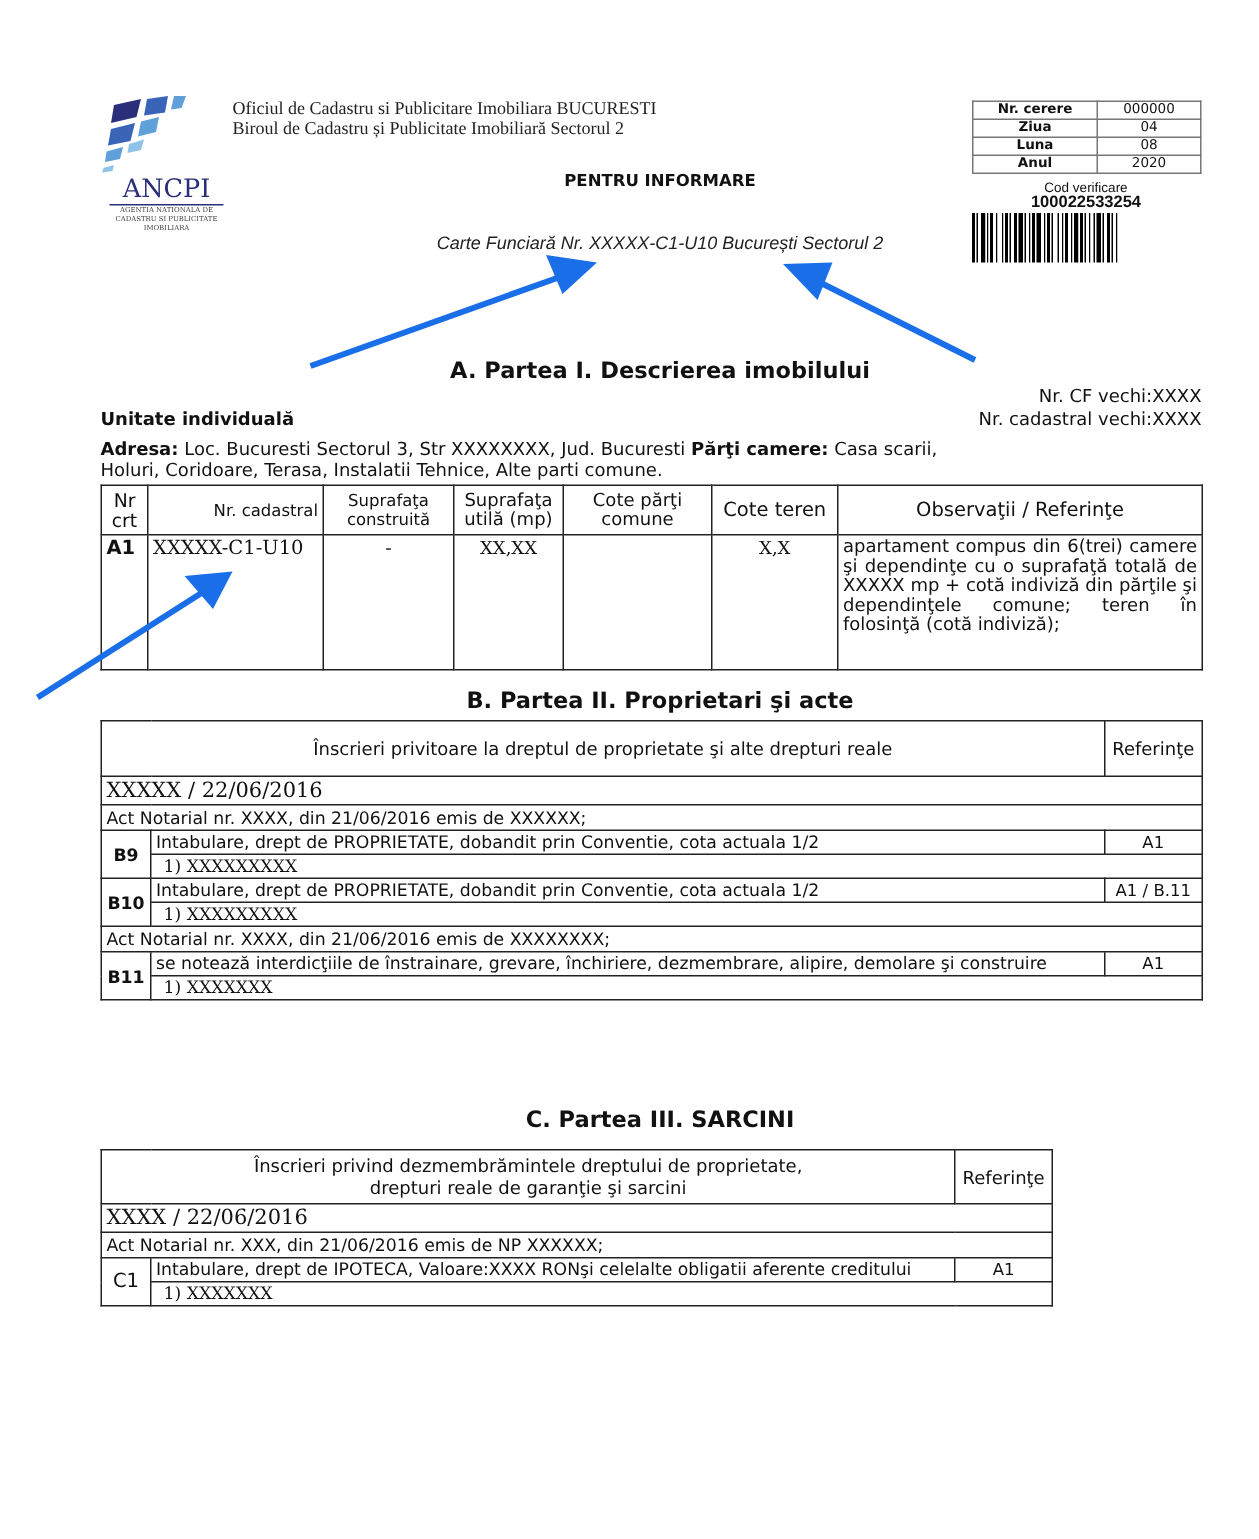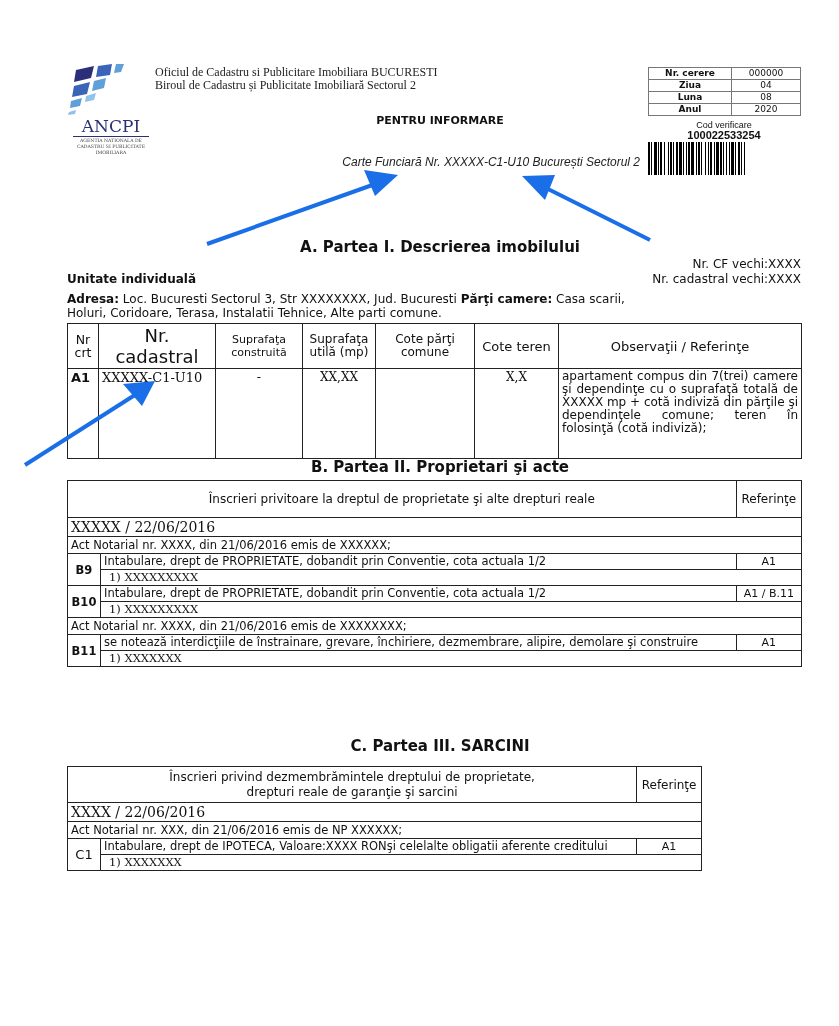--- a/index.html
+++ b/index.html
@@ -8,21 +8,21 @@
 
   
   .logo { left: 66px; top: 64px; width: 90px; height: 100px; }
   .logo-name { position: absolute; left: 0; top: 52px; width: 90px; text-align: center; font-family: "DejaVu Serif", serif; font-size: 17px; color: #2a2f7a; letter-spacing: 0px; }
   .logo-name::after { content: ""; display: block; width: 76px; height: 1px; background: #2a2f7a; margin: 0 auto; }
   .logo-sub { position: absolute; left: 0; top: 74px; width: 90px; text-align: center; font-family: "DejaVu Serif", serif; font-size: 4.6px; line-height: 6px; color: #444; }
   .office { left: 155px; top: 66px; font-family: Liberation Serif, serif; font-size: 12px; line-height: 13px; color: #222; }
   .title { left: 240px; top: 115px; width: 400px; text-align: center; }
   .title .t1 { font-weight: bold; font-size: 16px; letter-spacing: 0.2px; }
   .title .t2 { font-weight: bold; font-size: 11px; margin-top: -1px; }
-  .cf-line { left: 240px; top: 155px; width: 400px; text-align: right; font-family: "Liberation Sans", sans-serif; font-style: italic; font-size: 12px; color: #222; }
+  .cf-line { left: 240px; top: 155px; width: 400px; text-align: center; font-family: "Liberation Sans", sans-serif; font-style: italic; font-size: 12px; color: #222; }
 
   .req-table { left: 648px; top: 67px; border-collapse: collapse; font-size: 9px; font-weight: bold; }
   .req-table td { border: 1px solid #777; padding: 0 2px; height: 11px; line-height: 11px; text-align: center; }
   .req-table td.k { width: 78px; }
   .req-table td.v { width: 64px; font-weight: normal; }
   .verif { left: 648px; top: 121px; width: 152px; text-align: center; font-family: "Liberation Sans", sans-serif; font-size: 9px; line-height: 9px; }
   .verif .code { font-size: 11px; font-weight: bold; line-height: 11px; }
   .barcode { left: 648px; top: 142px; width: 152px; height: 33px; display: flex; gap: 0; }
   .barcode span { display: block; height: 100%; background: #000; }
 
@@ -173,35 +173,35 @@
   <b>Adresa:</b>
   <span>Loc. Bucuresti Sectorul 3, Str XXXXXXXX, Jud. Bucuresti</span>
   <b>Părţi camere:</b>
   <span>Casa scarii, Holuri, Coridoare,  Terasa,  Instalatii Tehnice, Alte parti comune.</span>
 </div>
 
 <table class="grid" style="left:67px; top:323px; width:735px;">
   <tbody>
       <tr style="height:33px;">
     <th style="width:24px; line-height:13px; font-size:12.5px;">Nr crt</th>
-    <th style="width:110px; font-size:18px;">Nr. cadastral</th>
+    <th style="width:110px; font-size:11px;text-align:right;">Nr. cadastral</th>
     <th style="width:80px; font-size:11px; line-height:13px;">Suprafaţa construită</th>
     <th style="width:66px; font-size:12px; line-height:13px;">Suprafaţa utilă (mp)</th>
     <th style="width:92px; font-size:12px; line-height:13px;">Cote părţi comune</th>
     <th style="width:77px; font-size:13px;">Cote teren</th>
     <th style="font-size:13px;">Observaţii / Referinţe</th>
   </tr>
   <tr style="height:90px;">
     <td style="font-weight:bold; font-size:13px;">A1</td>
     <td style="font-family:'DejaVu Serif',serif; font-size:13px;">XXXXX-C1-U10</td>
     <td style="text-align:center;">-</td>
     <td style="text-align:center; font-family:'DejaVu Serif',serif;">XX,XX</td>
     <td></td>
     <td style="text-align:center; font-family:'DejaVu Serif',serif;">X,X</td>
-    <td class="obs">apartament compus din  7(trei) camere şi dependinţe cu o suprafaţă totală de XXXXX mp + cotă indiviză din părţile şi dependinţele comune; teren în folosinţă (cotă indiviză);</td>
+    <td class="obs">apartament compus din  6(trei) camere şi dependinţe cu o suprafaţă totală de XXXXX mp + cotă indiviză din părţile şi dependinţele comune; teren în folosinţă (cotă indiviză);</td>
   </tr>
 </tbody>
   </table>
 
 <div class="abs sec-title" style="top:458px;">B. Partea II. Proprietari şi acte</div>
 <table class="grid" style="left:67px; top:480px; width:735px;">
   <tbody>
       <tr style="height:37px;">
     <th colspan="2" class="bh" style="width:500px;">Înscrieri privitoare la dreptul de proprietate şi alte drepturi reale</th>
     <th class="bh">Referinţe</th>

